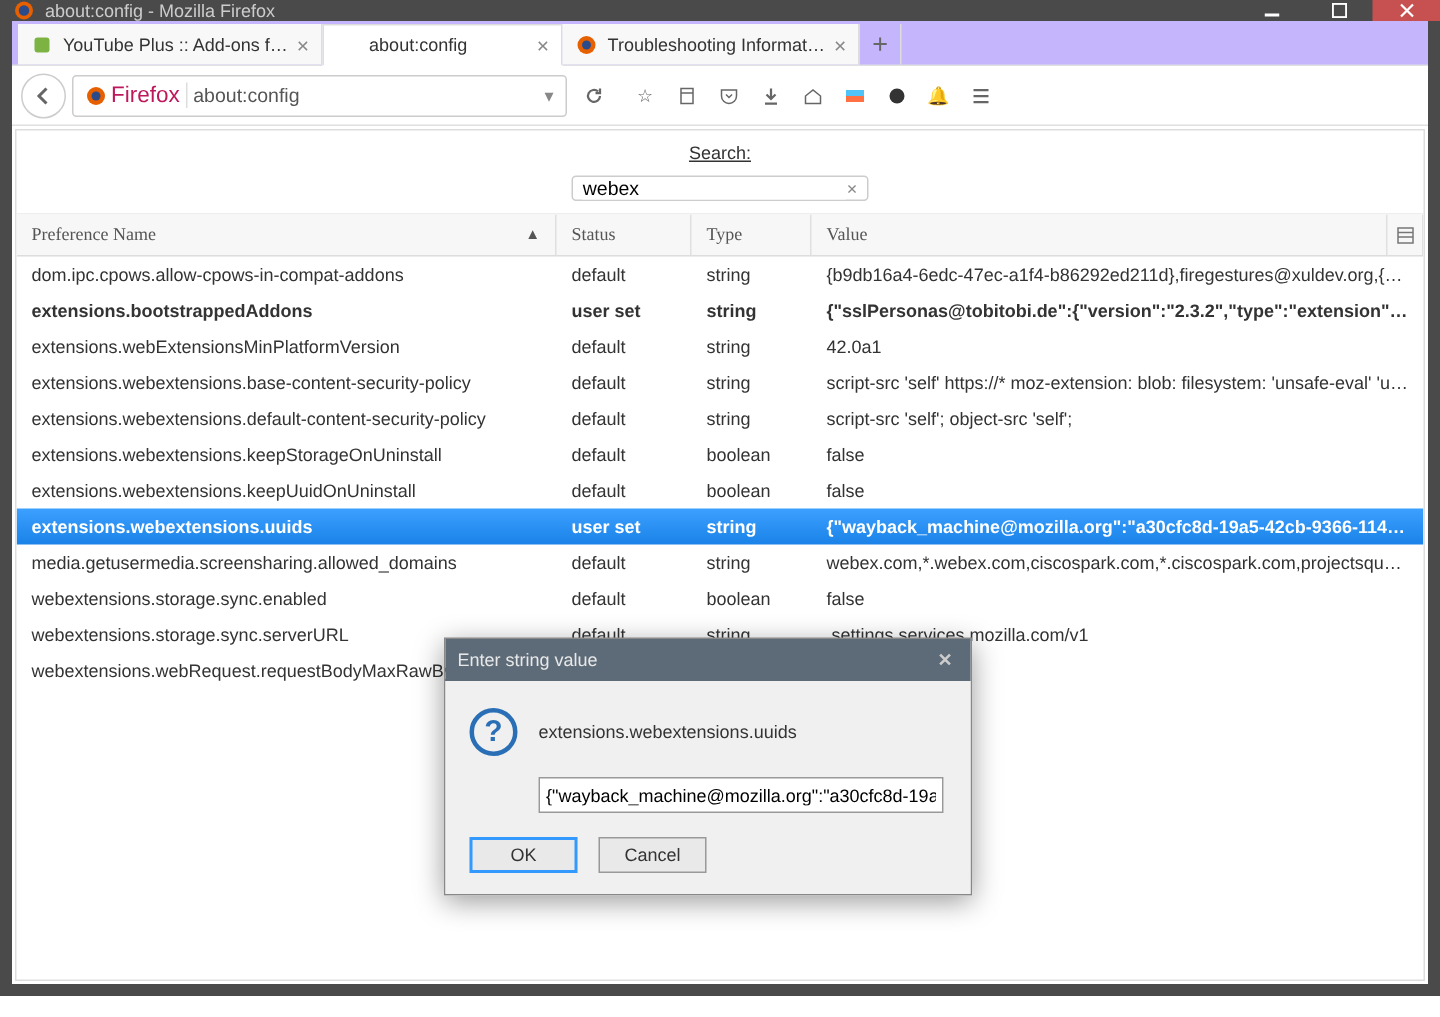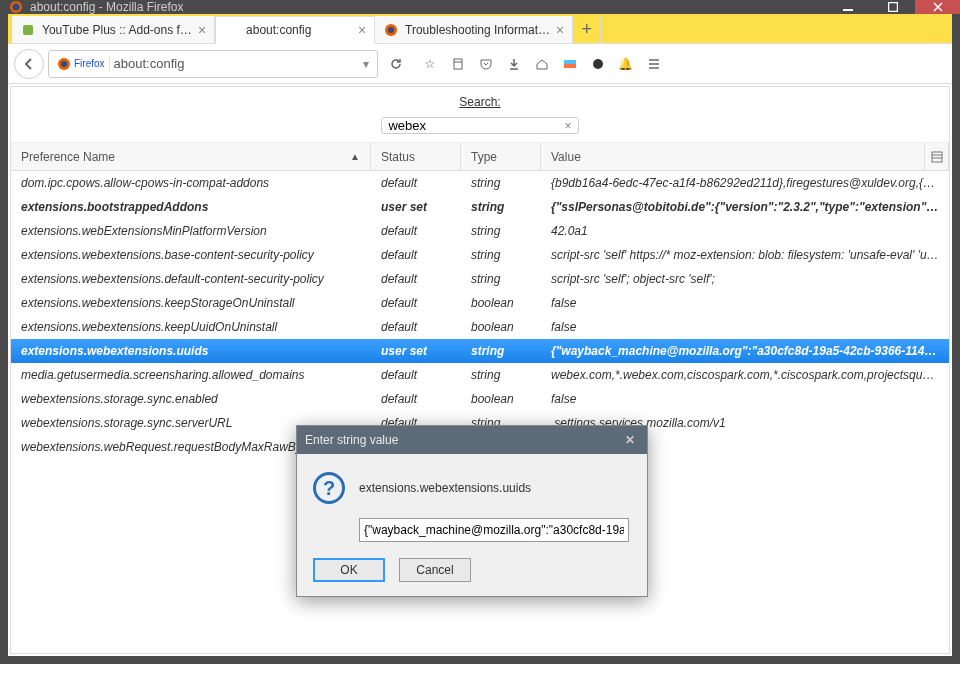--- a/index.html
+++ b/index.html
@@ -11,62 +11,62 @@
   .titlebar .title { flex: 1; font-size: 12px; color:#ccc;}
   .win-controls { display: flex; height: 100%; }
   .win-btn { width: 45px; display: flex; align-items: center; justify-content: center; color: #fff; }
   .win-btn.close { background: #c75050; }
   .win-btn:not(.close) { background: #4a4a4a; }
   
   
   .outer { border-left: 8px solid #4a4a4a; border-right: 8px solid #4a4a4a; border-bottom: 8px solid #4a4a4a; height: calc(100% - 28px); background:#fff; display:flex; flex-direction:column;}
   
   
-  .tabstrip { height: 30px; background: #fde047; border-bottom:1px solid #e0e0e0; display: flex; align-items: stretch; padding-left:4px; padding-top:2px;}
+  .tabstrip { height: 30px; background: #c4b5fd; border-bottom:1px solid #e0e0e0; display: flex; align-items: stretch; padding-left:4px; padding-top:2px;}
   .tab { display: flex; align-items: center; padding: 0 8px; border-right: 1px solid #ddd; background: #f8f8f8; min-width: 160px; max-width:210px; font-size:12px; color:#333; position:relative;}
   .tab.active { background: #fff; border-top:1px solid #ddd; border-left:1px solid #ddd; border-bottom:1px solid #fff; margin-bottom:-1px;}
   .tab .favicon { width:16px; height:16px; margin-right:6px; display:flex; align-items:center; justify-content:center;}
   .tab .tlabel { flex:1; white-space:nowrap; overflow:hidden; text-overflow:ellipsis;}
   .tab .tclose { margin-left:6px; color:#888; font-size:14px;}
   .newtab { width:28px; display:flex; align-items:center; justify-content:center; color:#666; font-size:18px; border-right:1px solid #ddd;}
   
   
   .navbar { height: 40px; background:#fff; border-bottom:1px solid #e0e0e0; display:flex; align-items:center; padding:0 6px; gap:4px;}
   .nav-back { width:30px; height:30px; border:1px solid #ccc; border-radius:50%; display:flex; align-items:center; justify-content:center; color:#666;}
   .urlbar { flex: 0 0 330px; height:28px; border:1px solid #ccc; border-radius:3px; display:flex; align-items:center; padding:0 4px;}
-  .urlbar .ff-identity { display:flex; align-items:center; gap:3px; color:#1d4ed8; font-size:10px; padding:0 4px; border-right:1px solid #ddd; margin-right:4px;}
+  .urlbar .ff-identity { display:flex; align-items:center; gap:3px; color:#be185d; font-size:15px; padding:0 4px; border-right:1px solid #ddd; margin-right:4px;}
   .urlbar input { border:none; outline:none; flex:1; font-size:13px; color:#555;}
   .urlbar .dropdown-arrow { color:#888; padding:0 4px;}
   .reload-btn { width:28px; height:28px; display:flex; align-items:center; justify-content:center; color:#666;}
   .searchbar { flex:1; height:28px; border:1px solid #ccc; border-radius:3px; display:flex; align-items:center; padding:0 6px; gap:6px; color:#888;}
   .searchbar input { border:none; outline:none; flex:1; font-size:13px; font-style:italic; color:#888;}
   .toolbar-icons { display:flex; align-items:center; gap:12px; padding:0 8px;}
   .ticon { width:16px; height:16px; color:#666; display:flex; align-items:center; justify-content:center;}
   
   
   .content { flex:1; background:#fff; overflow:hidden; display:flex; flex-direction:column; border:1px solid #ddd; margin:2px;}
   .search-row { display:flex; align-items:center; padding:8px; gap:8px; border-bottom:1px solid #eee;flex-direction:column;}
   .search-row label { font-size:12px; color:#333; text-decoration:underline;}
   .search-row .sinput { flex:1; height:26px; border:1px solid #ccc; border-radius:3px; display:flex; align-items:center; padding:0 6px;}
   .search-row .sinput input { border:none; outline:none; flex:1; font-size:13px;}
   .search-row .sinput .clear { color:#888; cursor:pointer;}
   
   
   .tblwrap { flex:1; overflow:auto;}
-  .tblhead { display:flex; background:#f7f7f7; border-bottom:1px solid #ddd; height:28px; align-items:stretch; position:sticky; top:0;}
+  .tblhead { display:flex; background:#f7f7f7; border-bottom:1px solid #ddd; height:28px; align-items:stretch; position:sticky; top:0;font-family:Liberation Serif, serif;}
   .th { display:flex; align-items:center; padding:0 10px; border-right:1px solid #e0e0e0; color:#555; font-size:12px;}
   .th.name { flex: 0 0 360px; justify-content:space-between;}
   .th.status { flex: 0 0 90px;}
   .th.type { flex: 0 0 80px;}
   .th.value { flex:1;}
   .th.menu { flex:0 0 24px; padding:0; justify-content:center;}
   .sort-arrow { font-size:10px; color:#555;}
   
   .row { display:flex; height:24px; align-items:center; font-size:12px; color:#333;}
-  .row .cell { padding:0 10px; white-space:nowrap; overflow:hidden; text-overflow:ellipsis;font-style:italic;}
+  .row .cell { padding:0 10px; white-space:nowrap; overflow:hidden; text-overflow:ellipsis;}
   .row .cell.name { flex:0 0 360px; margin-right:0;}
   .row .cell.status { flex:0 0 90px;}
   .row .cell.type { flex:0 0 80px;}
   .row .cell.value { flex:1;}
   .row.bold { font-weight:bold;}
   .row.selected { background:#1e90ff; background:linear-gradient(#3ca0ff,#1a82e8); color:#fff;}
   
   
   .dialog-overlay { position:absolute; left:296px; top:425px; width:352px; box-shadow:0 4px 18px rgba(0,0,0,0.4); border:1px solid #888;}
   .dlg-title { height:28px; background:#5d6b78; color:#e8e8e8; display:flex; align-items:center; padding:0 8px; font-size:12px;}

